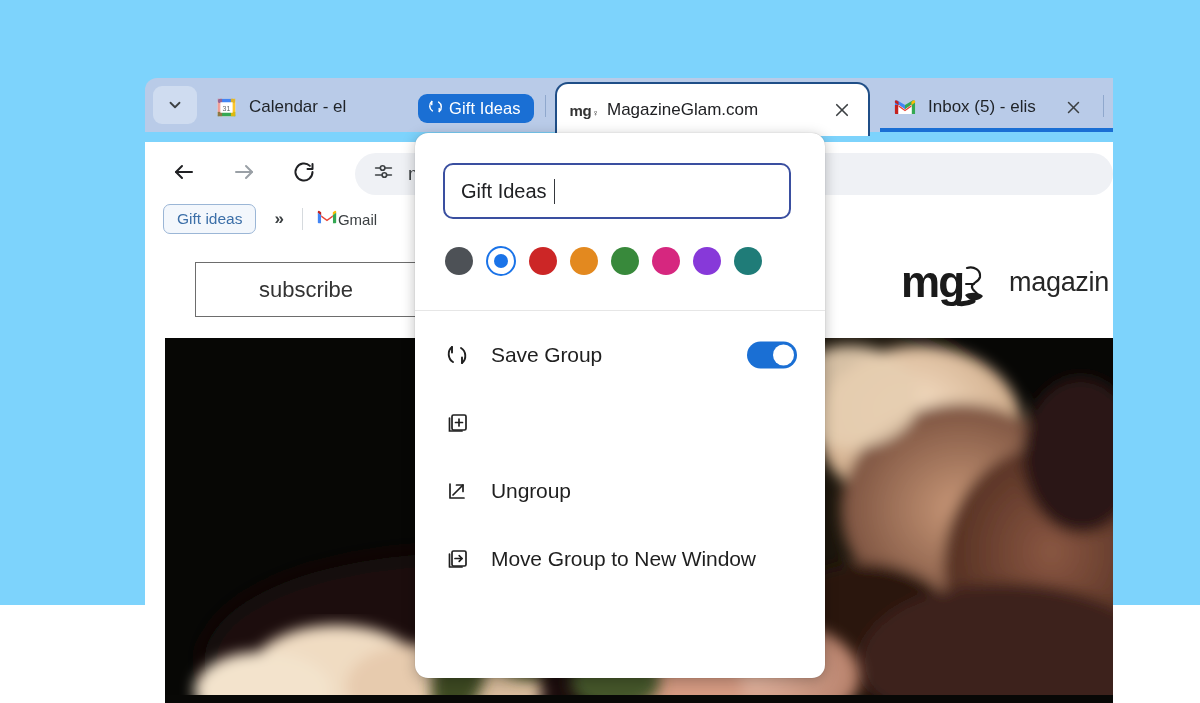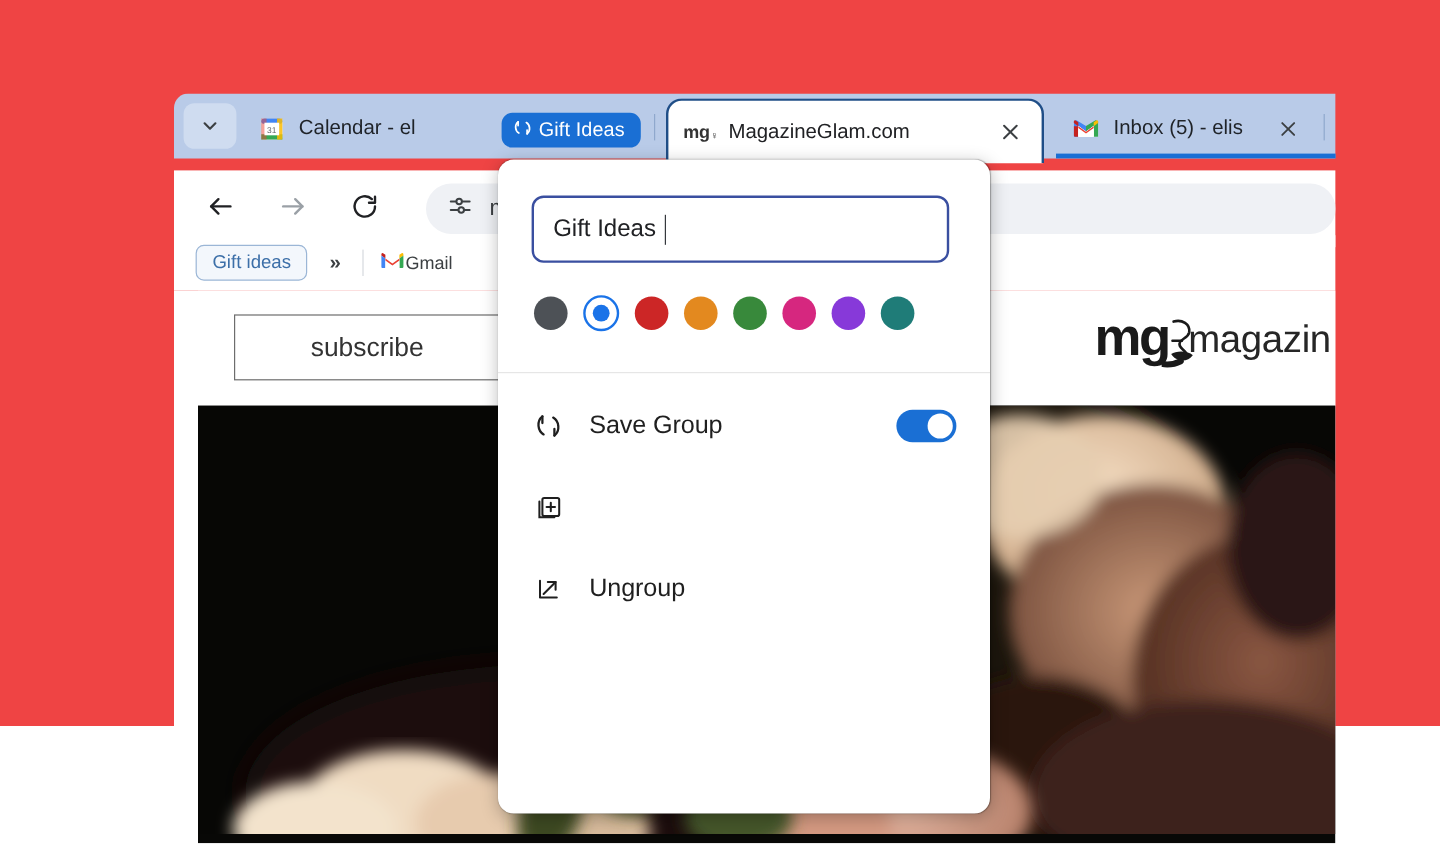--- a/index.html
+++ b/index.html
@@ -2,21 +2,21 @@
 <html><head>
 <meta charset="utf-8">
 <style>
   * { box-sizing: border-box; margin: 0; padding: 0; }
   html, body {
     width: 1200px; height: 703px;
     background: #ffffff;
     font-family: "Liberation Sans", sans-serif;
     overflow: hidden;
   }
-  #root { position: relative; width: 1200px; height: 605px; background: #ef4444; }
+  #root { position: relative; width: 1200px; height: 605px; background: #7dd3fc; }
 
   
   .browser {
     position: absolute; left: 145px; top: 78px;
     width: 968px; height: 625px;
     overflow: hidden;
   }
 
   
   .tabstrip {
@@ -173,22 +173,23 @@
     display: flex; align-items: center; gap: 16px;
   }
   .logo-mark {
     font-size: 44px; font-weight: 700; color: #1a1a1a;
     letter-spacing: -2px; line-height: 1; position: relative;
   }
   .logo-mark .swish {
     position:absolute; left: 56px; top: 4px;
   }
   .logo-word {
-    font-size: 32px; color: #262626; letter-spacing: -.3px;
+    font-size: 27px; color: #262626; letter-spacing: -.3px;
     white-space: nowrap;
+    margin-left: 30px;
   }
   .hero {
     position: relative; height: 365px; overflow: hidden;
     background: #080806;
   }
   .hero-canvas { position:absolute; inset:0; }
 
   
   .dialog {
     position: absolute; left: 415px; top: 133px;
@@ -535,17 +536,28 @@
           <svg width="24" height="24" viewBox="0 0 24 24" fill="none" stroke="#1f1f1f" stroke-width="1.7" stroke-linecap="round" stroke-linejoin="round">
             <path d="M5 5 L5 19 L19 19"></path>
             <path d="M8 16 L18 6"></path>
               <polyline points="11.5 6 18 6 18 12.5"></polyline>
           </svg>
         </span>
         <span class="mi-label">Ungroup</span>
       </div>
 
 
+      <div class="mi">
+        <span class="mi-icon">
+          <svg width="24" height="24" viewBox="0 0 24 24" fill="none" stroke="#1f1f1f" stroke-width="1.7" stroke-linecap="round" stroke-linejoin="round">
+            <rect x="7" y="4" width="14" height="15" rx="1.5"></rect>
+            <path d="M4.5 7 L4.5 20 L17 20"></path>
+            <line x1="10" y1="11.5" x2="17" y2="11.5"></line>
+              <polyline points="14.2 8.7 17 11.5 14.2 14.3"></polyline>
+          </svg>
+        </span>
+        <span class="mi-label">Move Group to New Window</span>
+      </div>
 
     </div>
   </div>
 
 </div>
 
 </body></html>

